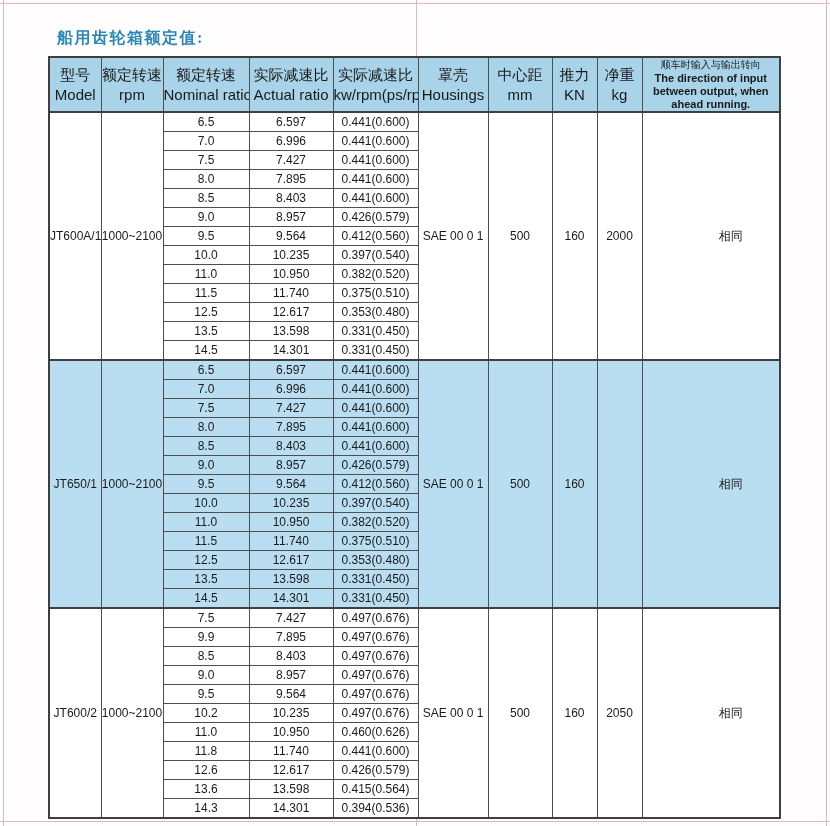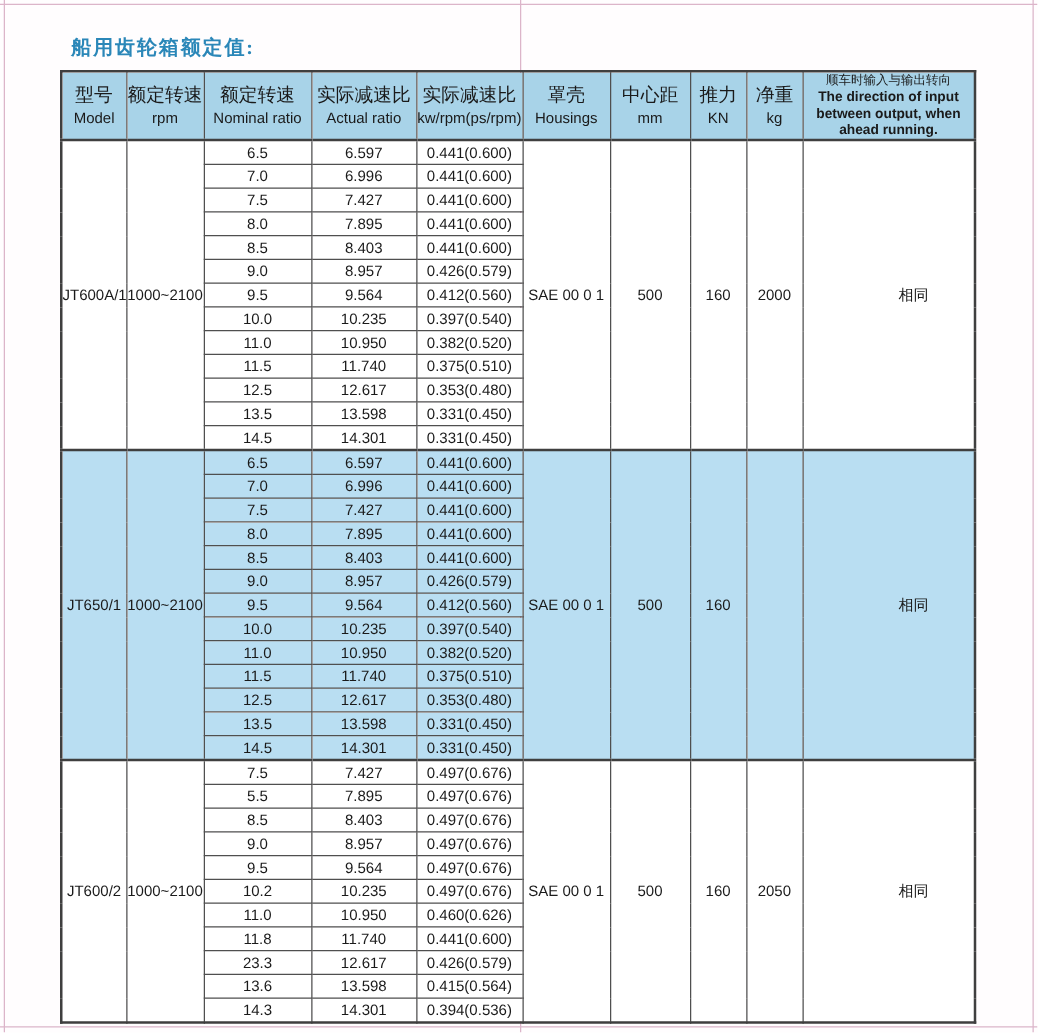--- a/index.html
+++ b/index.html
@@ -35,21 +35,21 @@
   th,td{
     border:1px solid var(--border);
     padding:0;text-align:center;vertical-align:middle;
     overflow:hidden;white-space:nowrap;
   }
   thead th{
     background:var(--header-bg);height:42px;
     font-weight:normal;
   }
   .hdr-zh{font-family:"Liberation Serif",serif;font-size:15px;line-height:1.35;}
-  .hdr-en{font-family:"Liberation Sans",sans-serif;font-size:12px;line-height:1.2;}
+  .hdr-en{font-family:"Liberation Sans",sans-serif;font-size:15px;line-height:1.2;}
   th.dir .hdr-zh{font-size:10px;font-weight:normal;}
   th.dir .hdr-en{font-size:11px;font-weight:bold;white-space:normal;line-height:1.2;padding:0 4px;}
   tbody td{height:18px;font-size:12px;background:#ffffff;}
   tbody td.cjk{font-family:"Liberation Serif",serif;padding-left:40px;}
   tr.hl td{background:var(--highlight-bg);}
   tr.group-start td{border-top:2px solid var(--border-strong);}
 </style>
 </head>
 <body>
 
@@ -271,21 +271,21 @@
           <td>7.5</td>
           <td>7.427</td>
           <td>0.497(0.676)</td>
           <td rowspan="11">SAE 00 0 1</td>
           <td rowspan="11">500</td>
           <td rowspan="11">160</td>
           <td rowspan="11">2050</td>
           <td rowspan="11" class="cjk">相同</td>
         </tr>
         <tr>
-          <td>5.5</td>
+          <td>9.9</td>
           <td>7.895</td>
           <td>0.497(0.676)</td>
         </tr>
         <tr>
           <td>8.5</td>
           <td>8.403</td>
           <td>0.497(0.676)</td>
         </tr>
         <tr>
           <td>9.0</td>
@@ -306,21 +306,21 @@
           <td>11.0</td>
           <td>10.950</td>
           <td>0.460(0.626)</td>
         </tr>
         <tr>
           <td>11.8</td>
           <td>11.740</td>
           <td>0.441(0.600)</td>
         </tr>
         <tr>
-          <td>23.3</td>
+          <td>12.6</td>
           <td>12.617</td>
           <td>0.426(0.579)</td>
         </tr>
         <tr>
           <td>13.6</td>
           <td>13.598</td>
           <td>0.415(0.564)</td>
         </tr>
         <tr>
           <td>14.3</td>

